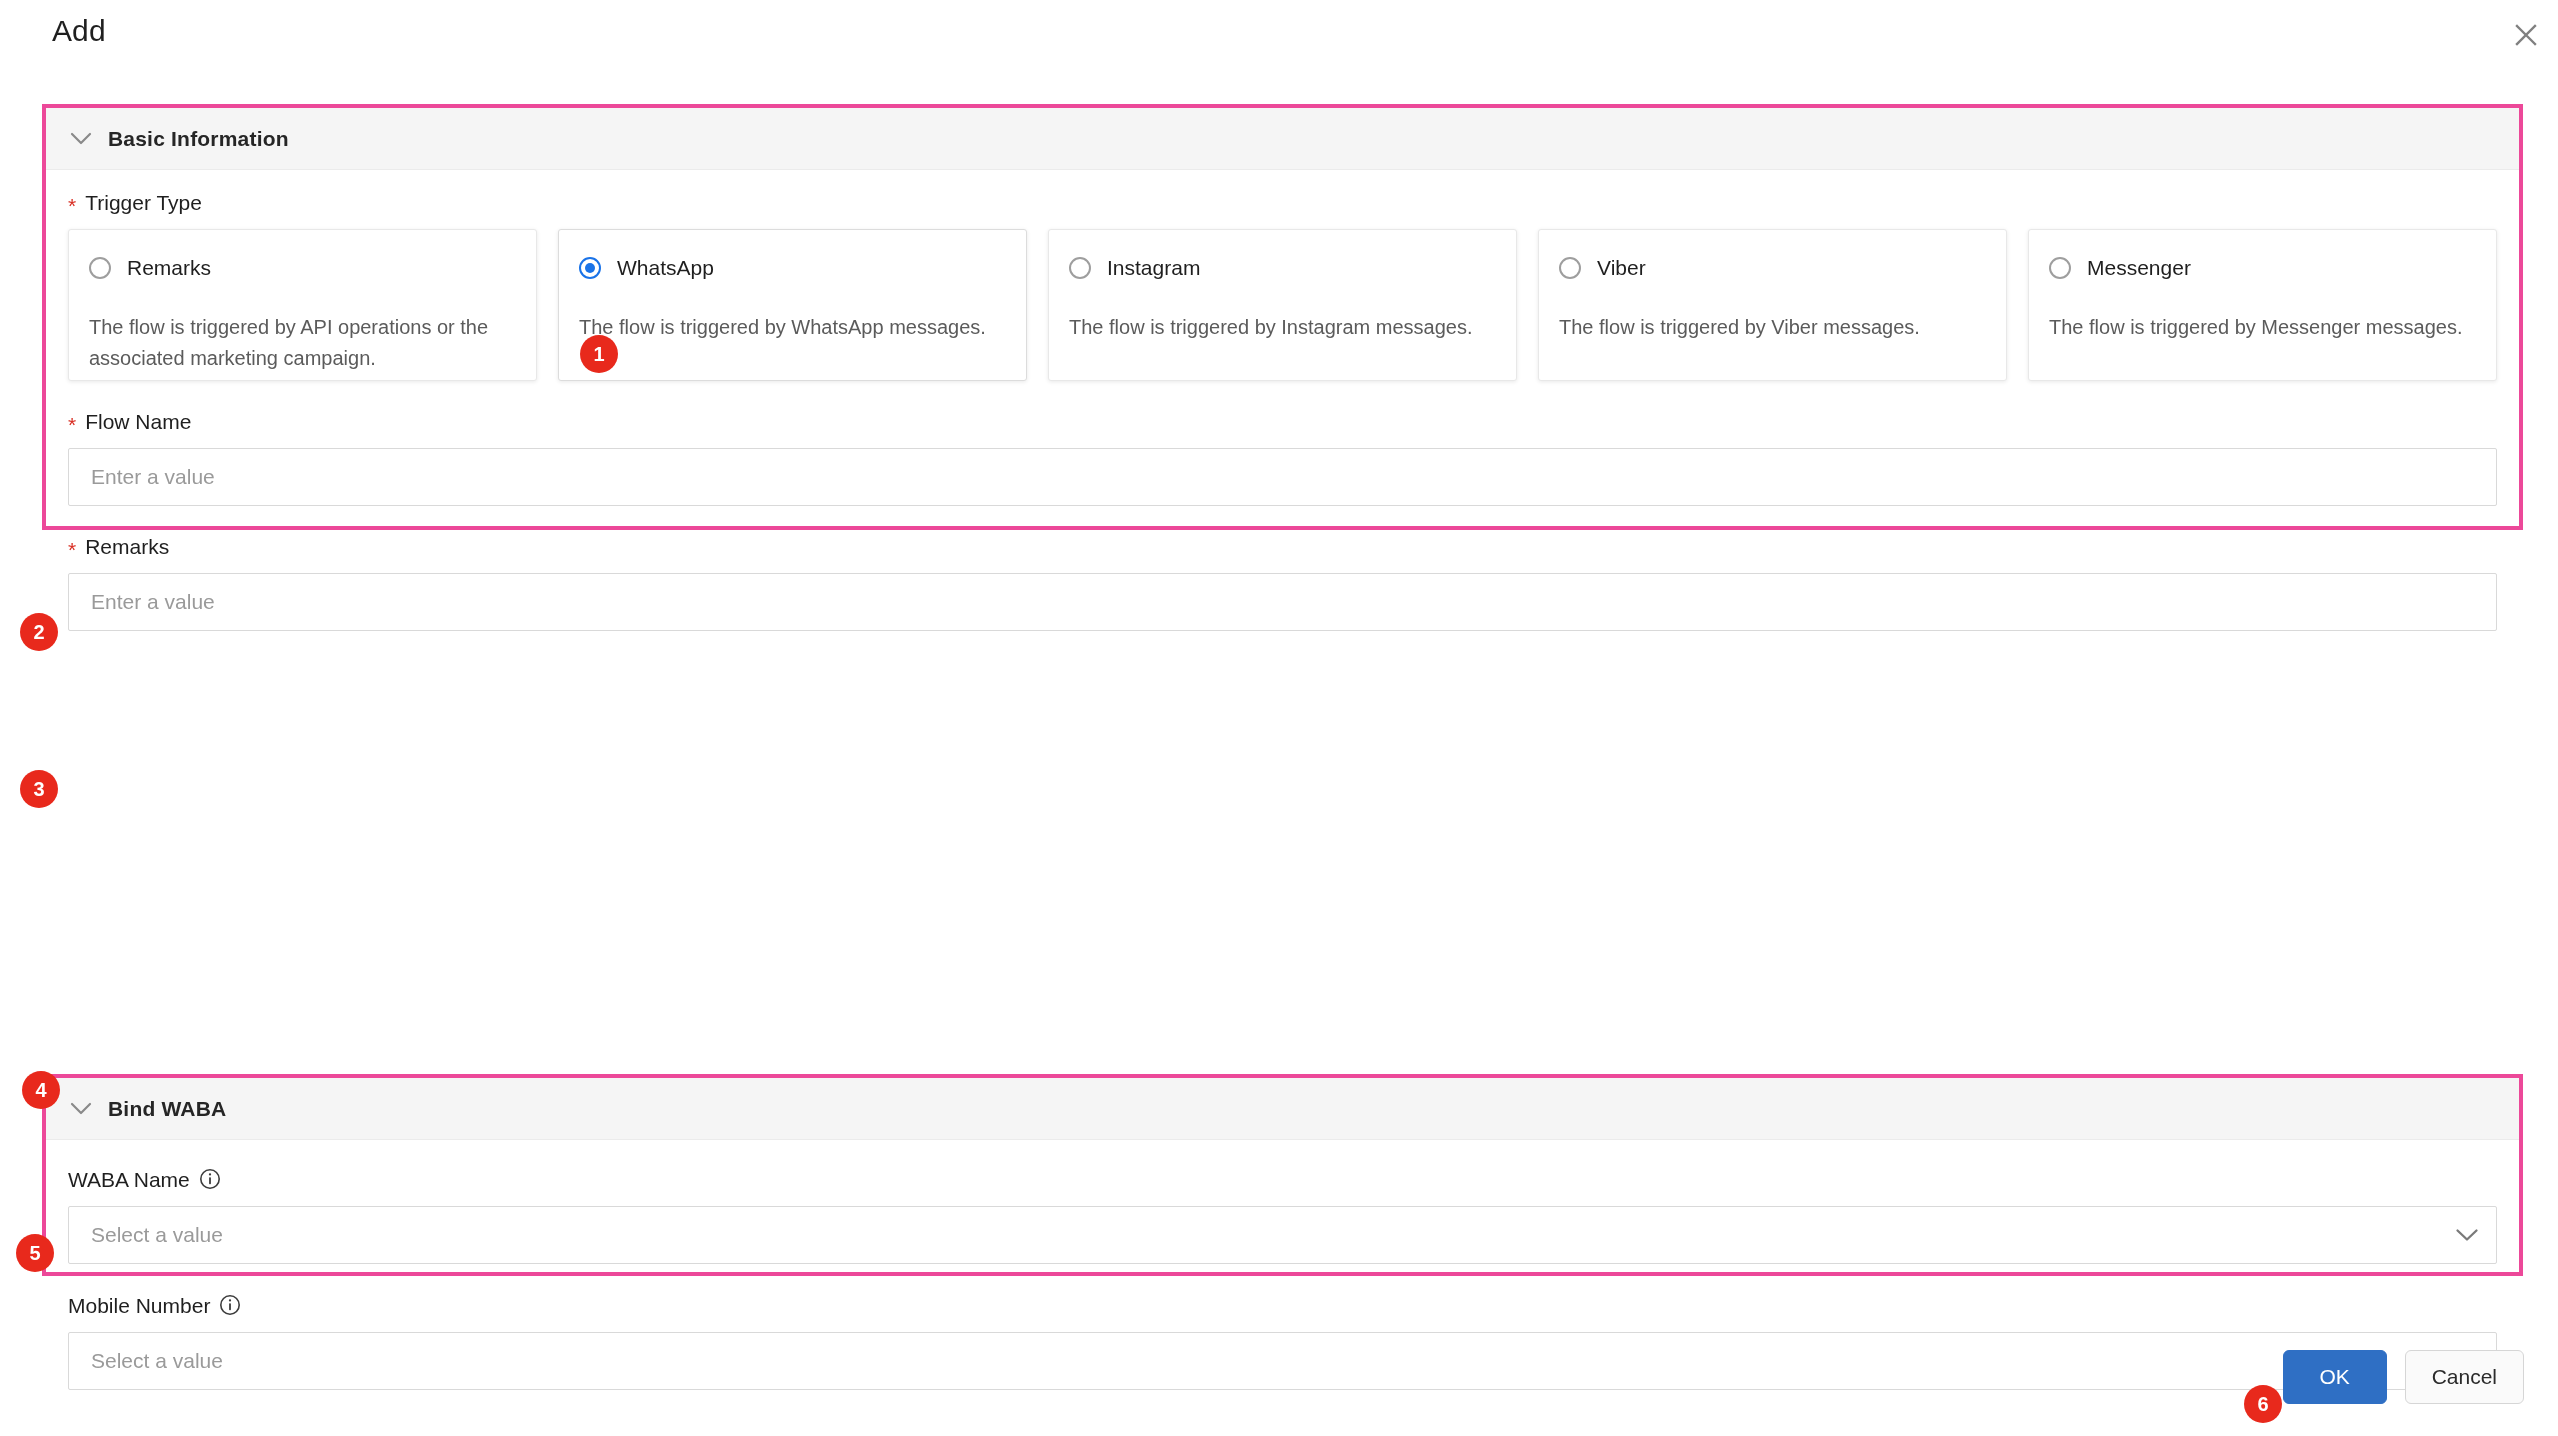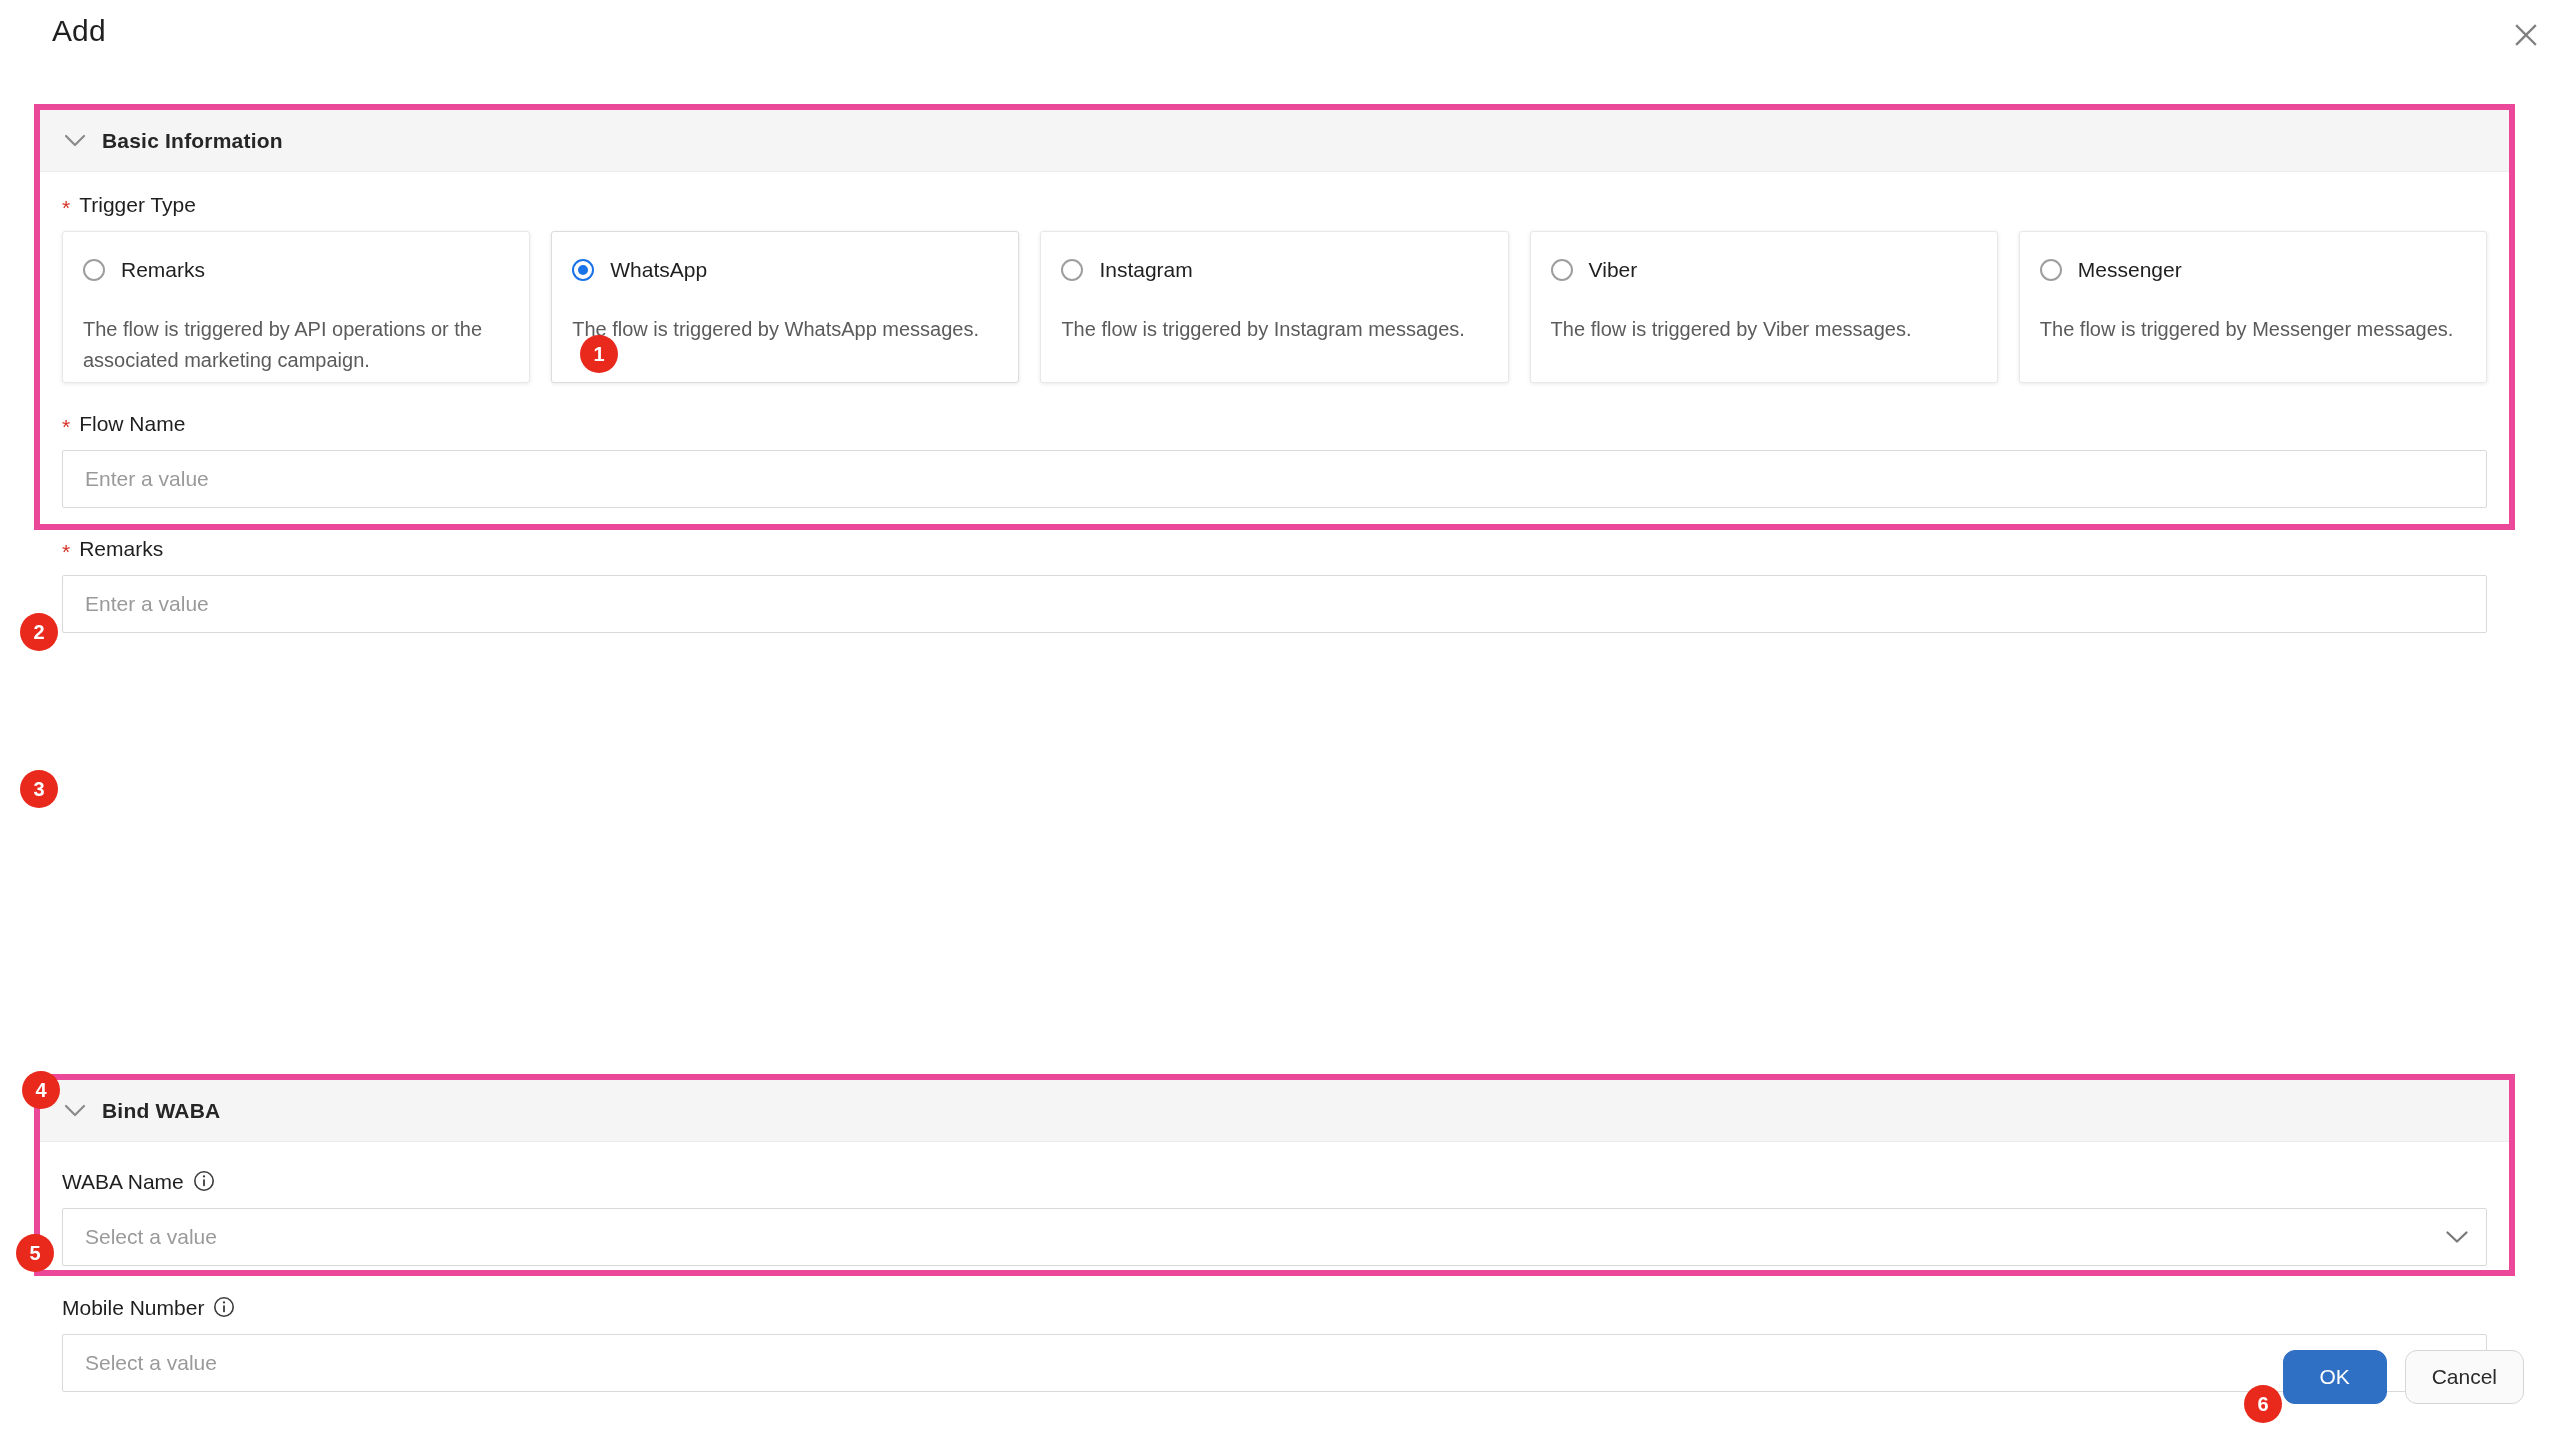--- a/index.html
+++ b/index.html
@@ -39,23 +39,23 @@
     right: 20px; top: 10px;
     width: 56px; height: 50px;
     display: flex; align-items: center; justify-content: center;
     cursor: pointer;
   }
   .close-btn svg { display:block; }
 
   
   .panel {
     position: absolute;
-    left: 34px;
+    left: 42px;
     width: 2481px;
-    border: 6px solid #ec4899;
+    border: 4px solid #ec4899;
     background: #ffffff;
   }
   #panel-basic { top: 104px; height: 426px; }
   #panel-waba  { top: 1074px; height: 0; }
 
   .panel-head {
     height: 62px;
     background: #f5f5f5;
     border-bottom: 1px solid #ebebeb;
     display: flex;
@@ -197,21 +197,21 @@
     bottom: 32px;
     display: flex;
     align-items: center;
     gap: 18px;
   }
   .btn {
     height: 54px;
     min-width: 104px;
     padding: 0 26px;
     font-size: 21px;
-    border-radius: 12px;
+    border-radius: 6px;
     cursor: pointer;
     font-family: "Liberation Sans", sans-serif;
     display: flex; align-items: center; justify-content: center;
   }
   .btn-primary {
     background: #2f6fc4;
     color: #ffffff;
     border: 1px solid #2f6fc4;
   }
   .btn-default {

